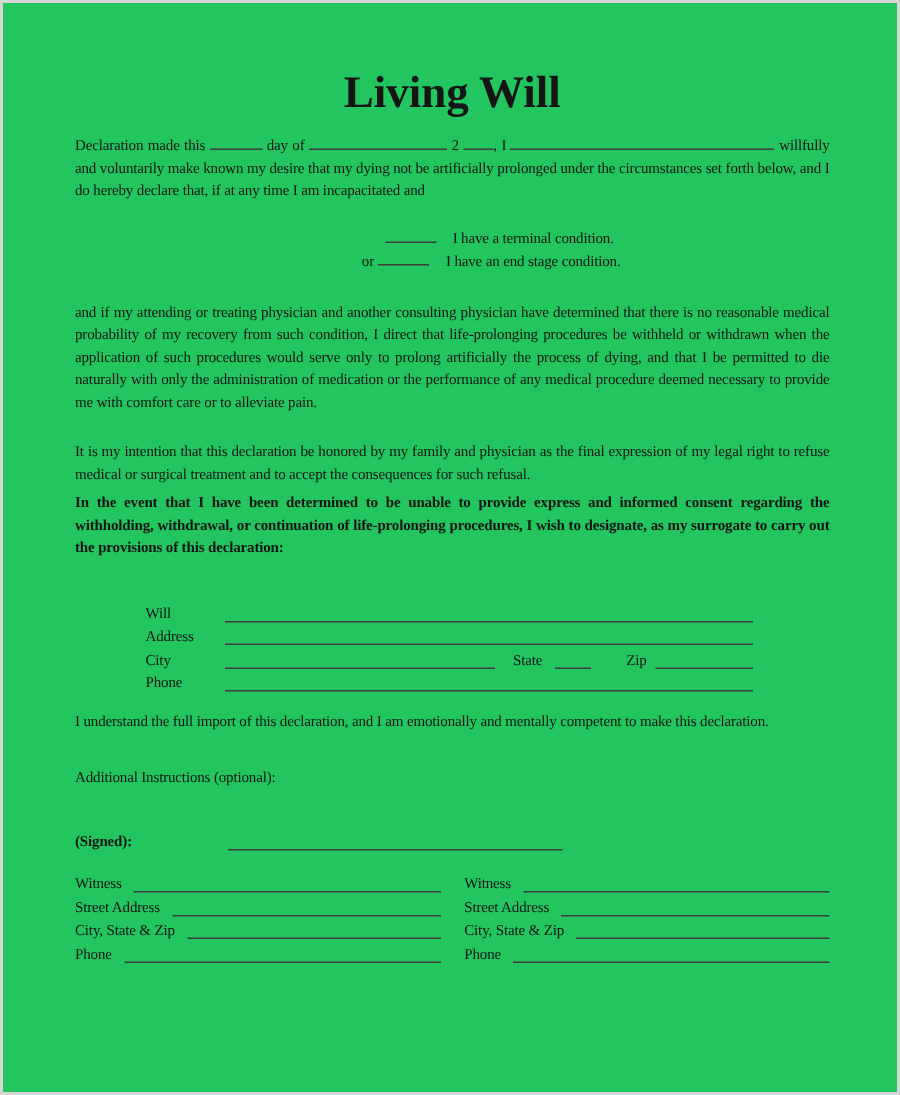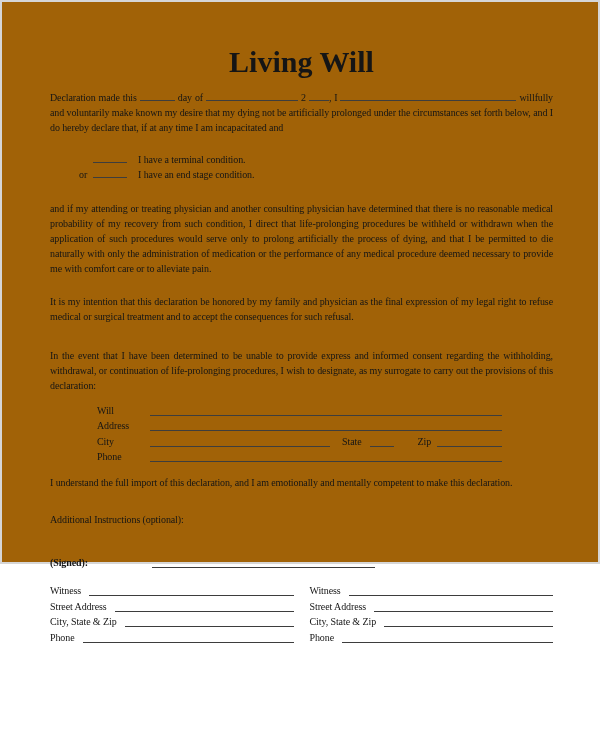--- a/index.html
+++ b/index.html
@@ -10,49 +10,49 @@
   html,body{margin:0;padding:0;background:#fff;}
   body{
     width:600px;height:730px;overflow:hidden;
     font-family:"Liberation Serif","DejaVu Serif",serif;
     color:var(--text);
     font-size:10px;line-height:15px;
     letter-spacing:-0.1px;
   }
   .page{
     box-sizing:border-box;
-    width:600px;height:564px;
-    background:#a16207;
+    width:600px;height:730px;
+    background:#22c55e;
     border:2px solid var(--border);
     padding:40px 45px 0 48px;
   }
   h1{
     margin:0 0 8px;
     font-size:30px;line-height:40px;
     font-weight:bold;text-align:center;
     letter-spacing:0;
   }
   p{margin:0;}
   .just{text-align:justify;}
   .p-declaration{margin:0 0 17px;}
   .blank{
     display:inline-block;height:8px;
     border-bottom:1.4px solid var(--line);
   }
   .w35{width:35px;}
   .w92{width:92px;}
   .w20{width:20px;}
   .w176{width:176px;}
-  .conditions{margin:4px 0 20px 29px;}
+  .conditions{margin:4px 0 20px 49px;text-align:center;}
   .cond-row{height:14.5px;white-space:nowrap;}
   .cond-prefix{display:inline-block;width:14px;}
   .cond-blank{width:34px;margin-right:11px;}
   .p-determination{margin:0 0 18px;}
-  .p-intention{margin:0 0 24px;}
-  .p-surrogate{margin:0 0 9px;}
+  .p-intention{margin:0 0 4px;}
+  .p-surrogate{margin:0 0 28px;font-weight:bold;}
   .fields{margin:0 0 11px 47px;width:405px;}
   .frow{display:flex;height:15.5px;align-items:flex-end;}
   .flabel{flex:none;width:53px;}
   .fline{flex:1;border-bottom:1.4px solid var(--line);margin-bottom:2px;}
   .fline.city{flex:none;width:180px;}
   .slabel{flex:none;margin-left:12px;margin-right:8px;}
   .slabel.zip{margin-left:24px;margin-right:6px;}
   .fline.state{flex:none;width:24px;}
   .p-competence{margin:0 0 22px;}
   .additional{margin:0 0 27px;}

